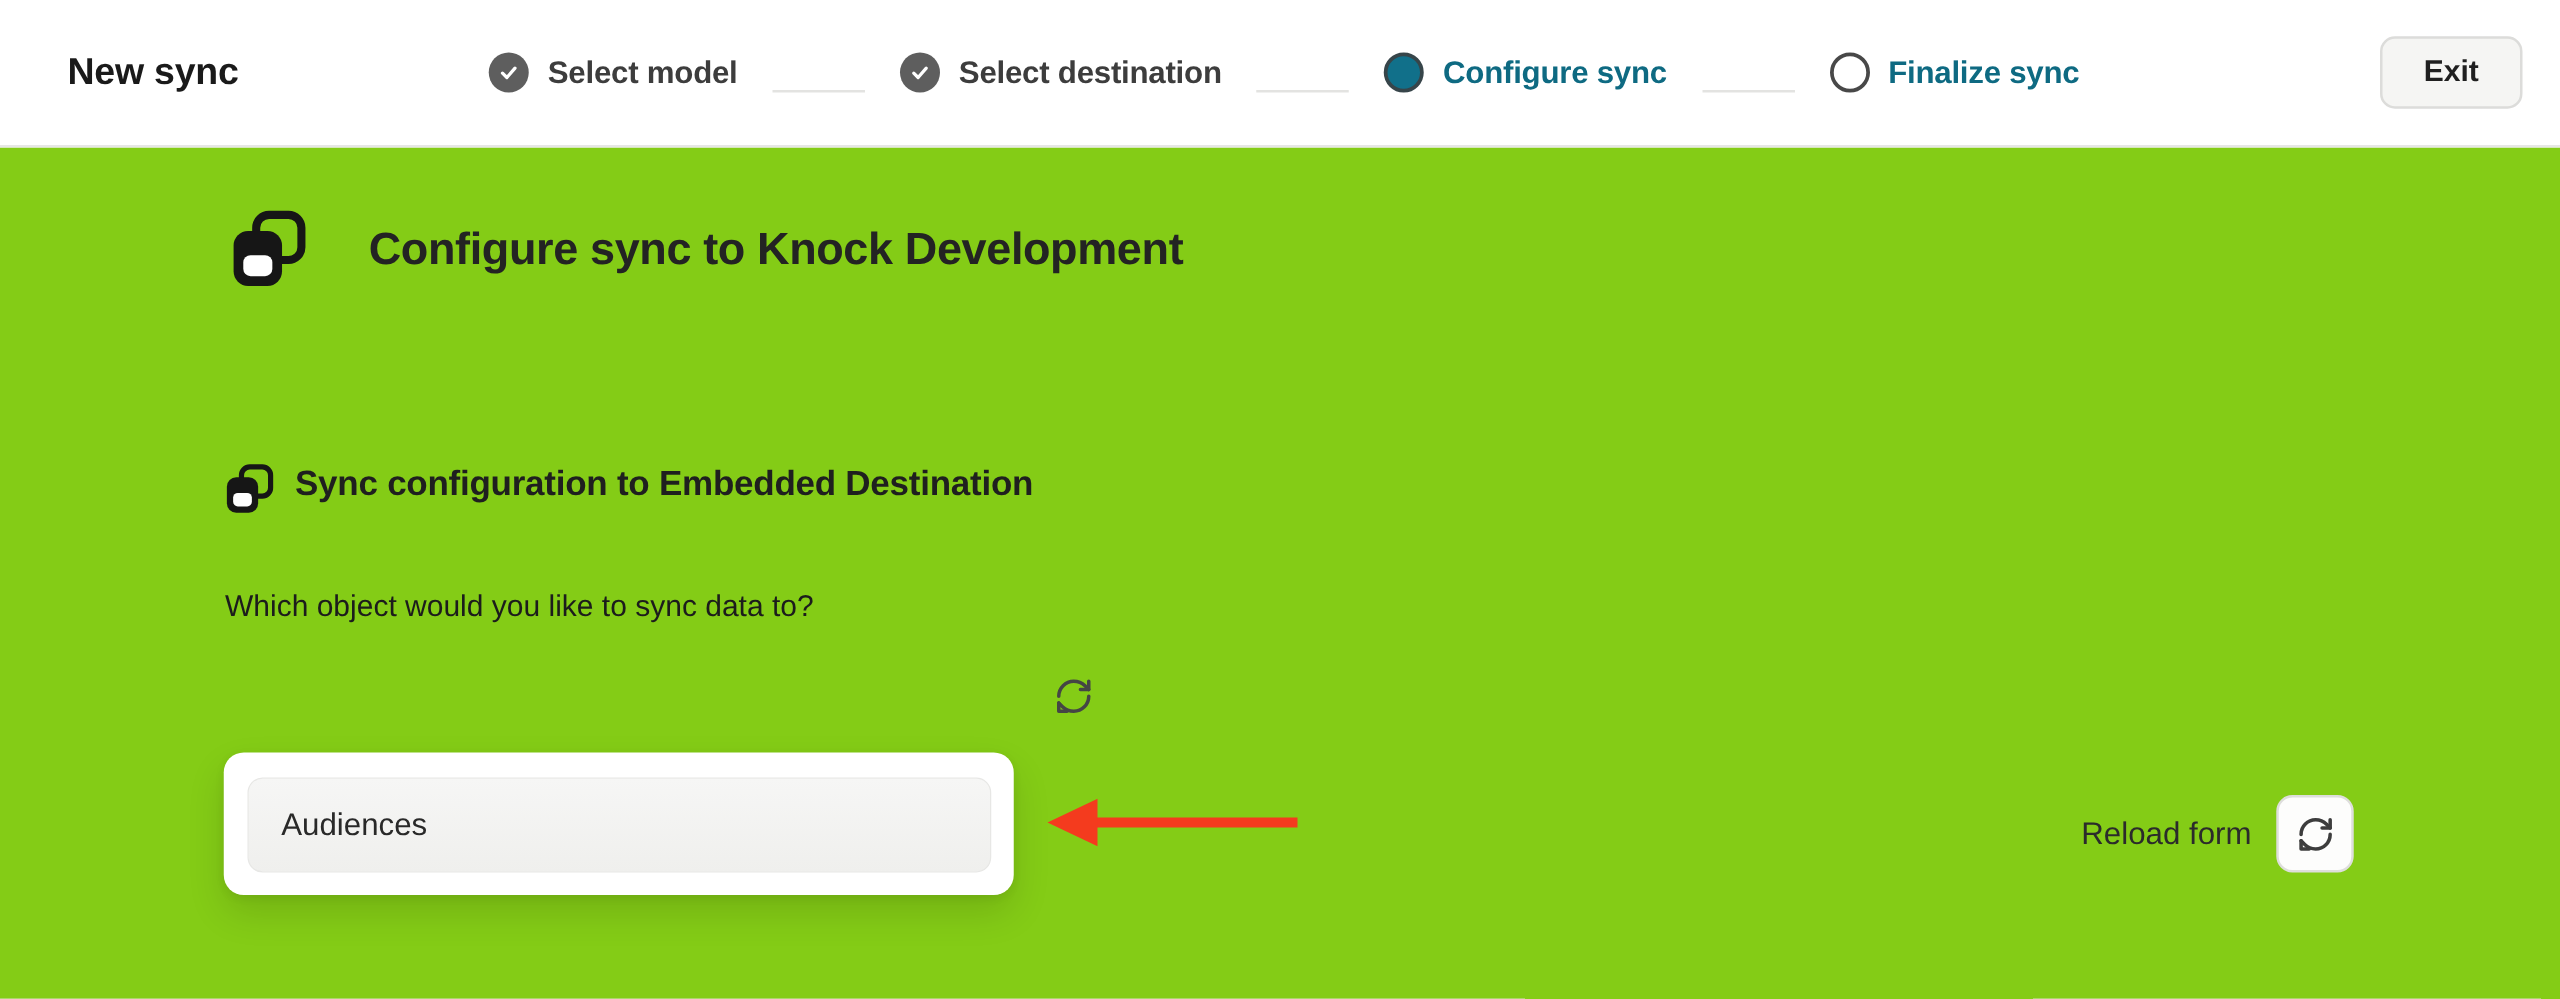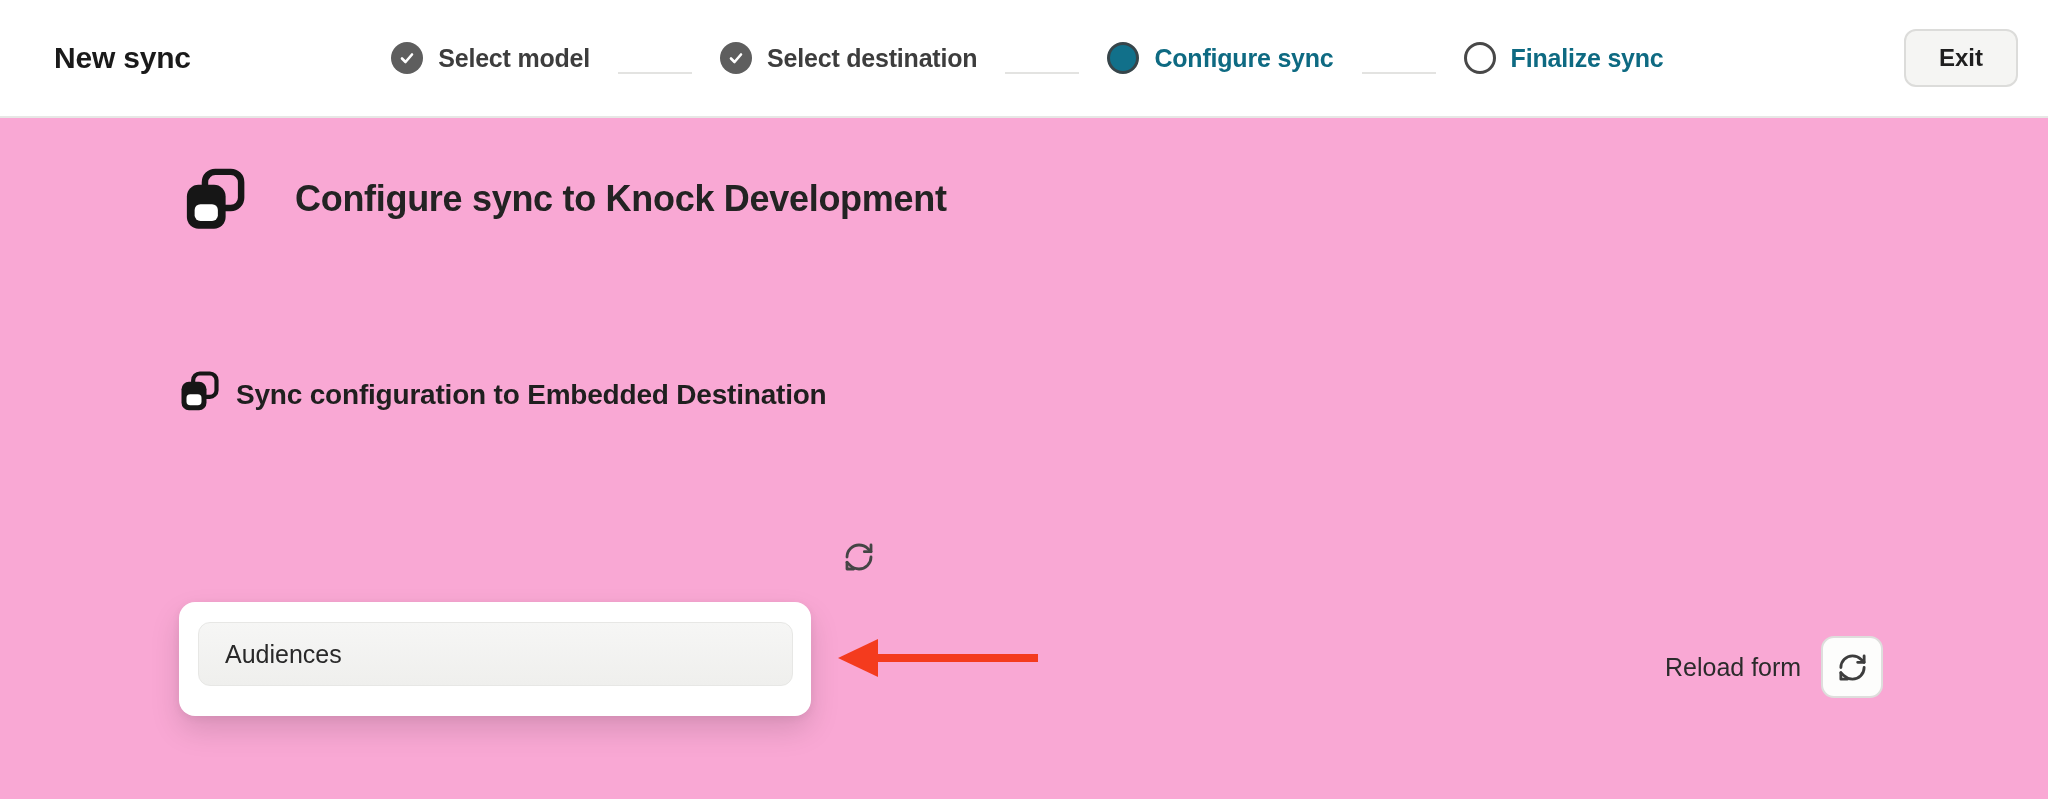--- a/index.html
+++ b/index.html
@@ -2,21 +2,21 @@
 <html><head>
 <meta charset="utf-8">
 <style>
   * { box-sizing: border-box; margin: 0; padding: 0; }
   html, body { background: #e9e9e7; }
   body { font-family: "Liberation Sans", sans-serif; }
   #app {
     position: relative;
     width: 2048px;
     height: 799px;
-    background: #f9a8d4;
+    background: #84cc16;
     overflow: hidden;
   }
 
   
   .header {
     position: absolute;
     top: 0; left: 0; right: 0;
     height: 118px;
     background: #ffffff;
     border-bottom: 2px solid #e7e7e5;
@@ -102,21 +102,21 @@
     margin-left: 24px;
   }
 
   .section-row {
     position: absolute;
     left: 179px; right: 152px; top: 242px;
     height: 57px;
     display: flex;
     align-items: center;
   }
-  .section-title-group { display: flex; align-items: flex-end; gap: 17px; }
+  .section-title-group { display: flex; align-items: flex-start; gap: 17px; }
   .section-title {
     font-size: 28px;
     font-weight: 700;
     color: #1f1f1f;
     letter-spacing: -0.2px;
   }
   .section-actions {
     margin-left: auto;
     display: flex;
     align-items: center;
@@ -187,21 +187,21 @@
   .dropdown-panel {
     position: absolute;
     left: 179px; top: 482px;
     width: 632px; height: 114px;
     background: #ffffff;
     border-radius: 16px;
     box-shadow: 0 14px 30px rgba(0,0,0,0.13), 0 2px 8px rgba(0,0,0,0.06);
     padding: 20px 18px 20px 19px;
   }
   .dropdown-option {
-    height: 64px;
+    height: 76px;
     background: linear-gradient(#f6f6f5, #efefed);
     border: 1px solid #e7e7e5;
     border-radius: 12px;
     display: flex;
     align-items: center;
     padding: 0 26px;
     font-size: 25px;
     color: #292929;
     cursor: pointer;
   }
@@ -307,20 +307,21 @@
             <rect x="17" y="3" width="28" height="28" rx="8" fill="none" stroke="#161616" stroke-width="5"></rect>
             <rect x="3" y="13" width="30" height="34" rx="9" fill="#161616"></rect>
             <rect x="9" y="28" width="18" height="13" rx="4.5" fill="#ffffff"></rect>
           </svg>
         </span>
         <h2 class="section-title">Sync configuration to Embedded Destination</h2>
       </div>
 
     </div>
 
+    <div class="field-label">Which object would you like to sync data to?</div>
 
 
     <div class="refresh-inline">
       <svg width="32" height="32" viewBox="0 0 24 24" fill="none" stroke="#454545" stroke-width="2.1" stroke-linecap="round" stroke-linejoin="round">
         <path d="M3 12a9 9 0 0 1 9-9 9.75 9.75 0 0 1 6.74 2.74L21 8"></path>
         <path d="M21 3v5h-5"></path>
         <path d="M21 12a9 9 0 0 1-9 9 9.75 9.75 0 0 1-6.74-2.74L3 16"></path>
         <path d="M8 21H3v-5"></path>
       </svg>
     </div>

